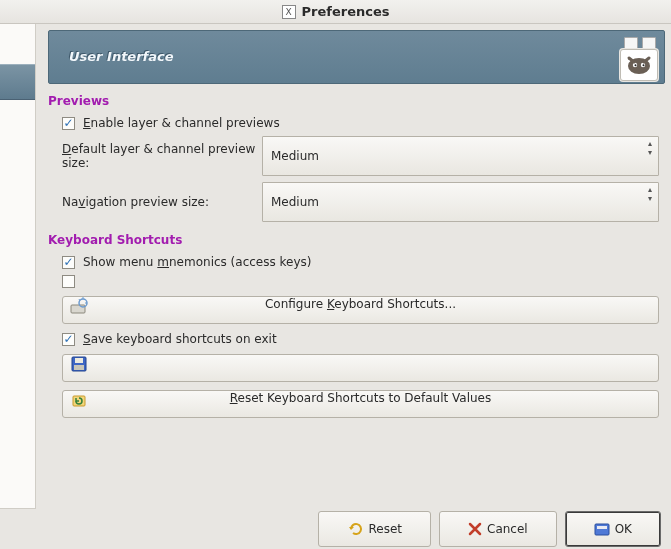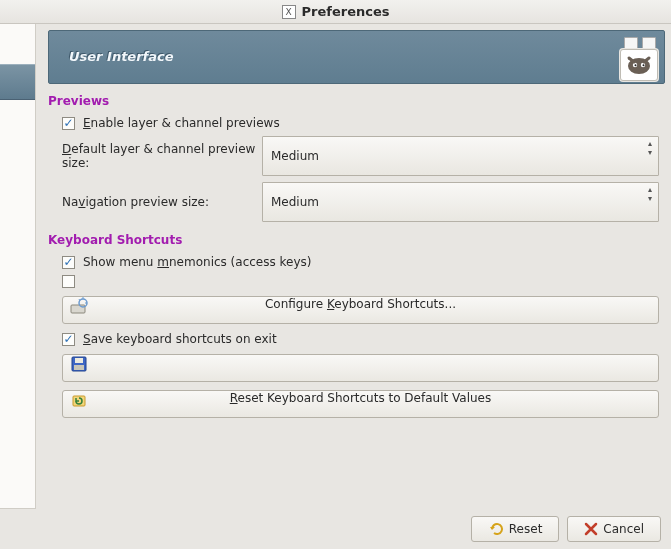--- a/index.html
+++ b/index.html
@@ -182,30 +182,30 @@
     right: 0;
     height: 40px;
     background: #e8e6e2;
     display: flex;
     justify-content: flex-end;
     align-items: center;
     gap: 8px;
     padding-right: 10px;
   }
   .btn {
-    height: 26px;
+    height: 36px;
     min-width: 72px;
     background: linear-gradient(#f9f8f6, #eae8e2);
     border: 1px solid #b5b1a7;
     border-radius: 3px;
     display: flex;
     align-items: center;
     justify-content: center;
     gap: 5px;
-    padding: 0 16px;
+    padding: 0 28px;
   }
   .btn-primary {
     border: 1px solid #6a6a6a;
     box-shadow: 0 0 0 1px #3a3a3a inset;
   }
   svg { display: block; }
 </style>
 </head>
 <body>
 
@@ -321,13 +321,20 @@
       <path d="M2 6 L4 9 L7 6 Z" fill="#d6a31a"></path>
     </svg>
     <span>Reset</span>
   </div>
   <div class="btn">
     <svg width="14" height="14" viewBox="0 0 14 14">
       <path d="M2 2 L12 12 M12 2 L2 12" stroke="#c23e2a" stroke-width="2.5" stroke-linecap="round"></path>
     </svg>
     <span>Cancel</span>
   </div>
+  <div class="btn btn-primary">
+    <svg width="16" height="16" viewBox="0 0 16 16">
+      <rect x="1" y="3" width="14" height="11" rx="1" fill="#4f79d6" stroke="#2b4f9e"></rect>
+      <rect x="3" y="5" width="10" height="3" fill="#e8eaf3"></rect>
+    </svg>
+    <span>OK</span>
+  </div>
 </div>
 
 </body></html>

